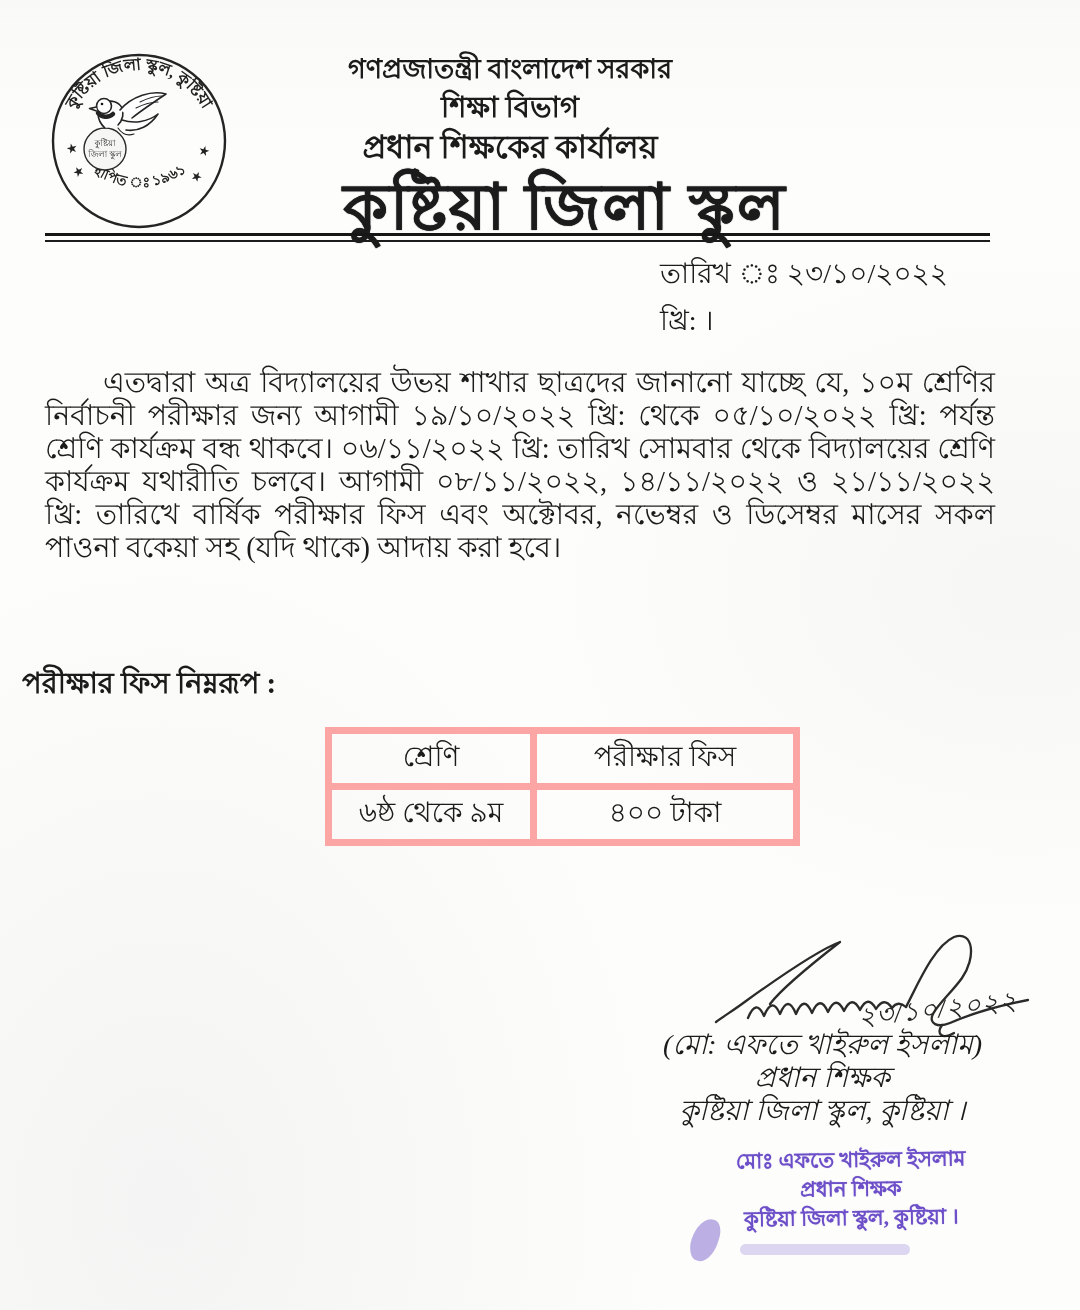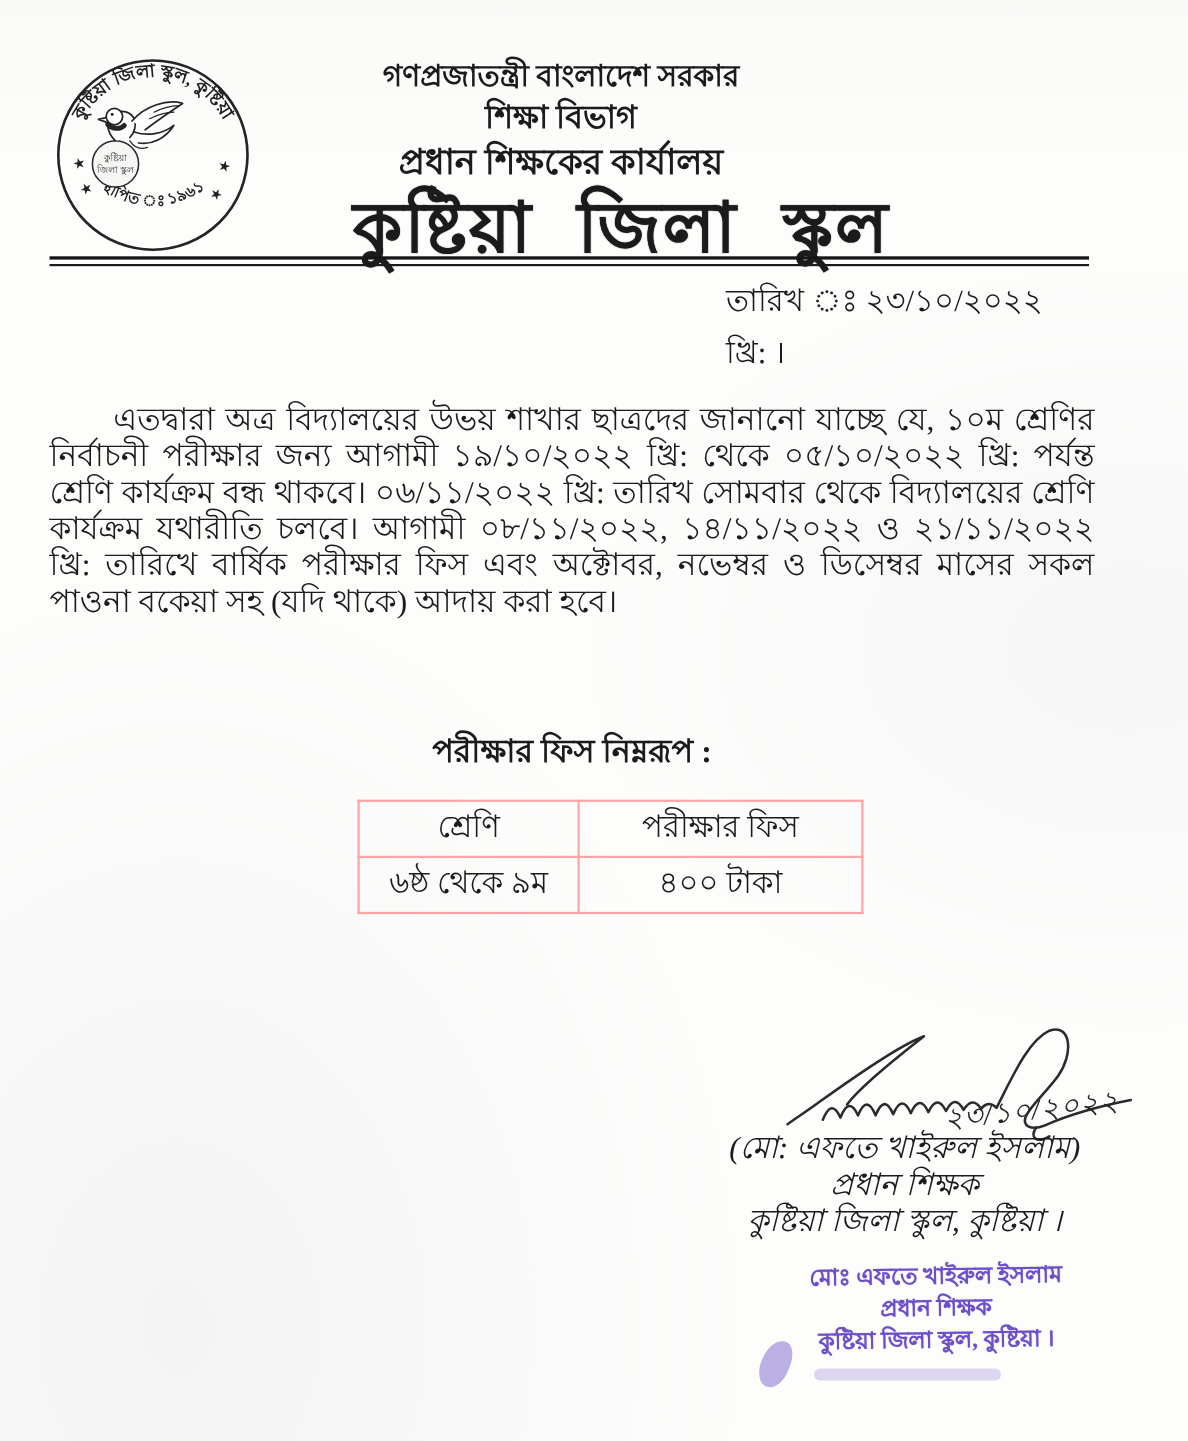--- a/index.html
+++ b/index.html
@@ -18,35 +18,35 @@
   .abs{position:absolute;}
 
   
   .seal{left:48px;top:50px;width:182px;height:182px;}
   .head-center{left:230px;top:52px;width:560px;text-align:center;line-height:1.32;}
   .head-govt{font-size:27px;font-weight:600;}
   .head-dept{font-size:29px;font-weight:600;}
   .head-office{font-size:32px;font-weight:600;}
   .school-title{left:50px;top:158px;width:1030px;text-align:center;
     font-size:64px;font-weight:800;letter-spacing:2px;
-    text-shadow:0 0 1px #000;font-family:Liberation Mono, monospace;}
+    text-shadow:0 0 1px #000;}
   .rule{left:45px;top:233px;width:945px;height:4px;
     border-top:3px solid #161616;border-bottom:2px solid #1c1c1c;}
   .date-line{left:660px;top:252px;width:330px;font-size:28px;}
 
   
   .para{left:45px;top:366px;width:950px;font-size:28.5px;line-height:33px;
     text-align:justify;text-indent:58px;}
 
   
-  .fee-title{left:0;top:660px;width:1040px;text-align:center;
-    font-size:29px;font-weight:700;}
+  .fee-title{left:0;top:660px;width:1040px;
+    font-size:29px;font-weight:700;padding-left:22px;}
   table.fees{left:325px;top:727px;position:absolute;border-collapse:collapse;
     font-size:28px;}
-  table.fees td,table.fees th{border:2px solid #fca5a5;text-align:center;
+  table.fees td,table.fees th{border:7px solid #fca5a5;text-align:center;
     font-weight:400;padding:1px 8px;}
   table.fees th{height:40px;}
   table.fees td{height:37px;}
   .col-class{width:182px;}
   .col-fee{width:240px;}
 
   
   .sig-svg{left:690px;top:928px;width:380px;height:112px;}
   .sig-date{left:858px;top:986px;width:210px;font-size:26px;font-style:italic;
     transform:rotate(-6deg);color:#262626;letter-spacing:1px;}

